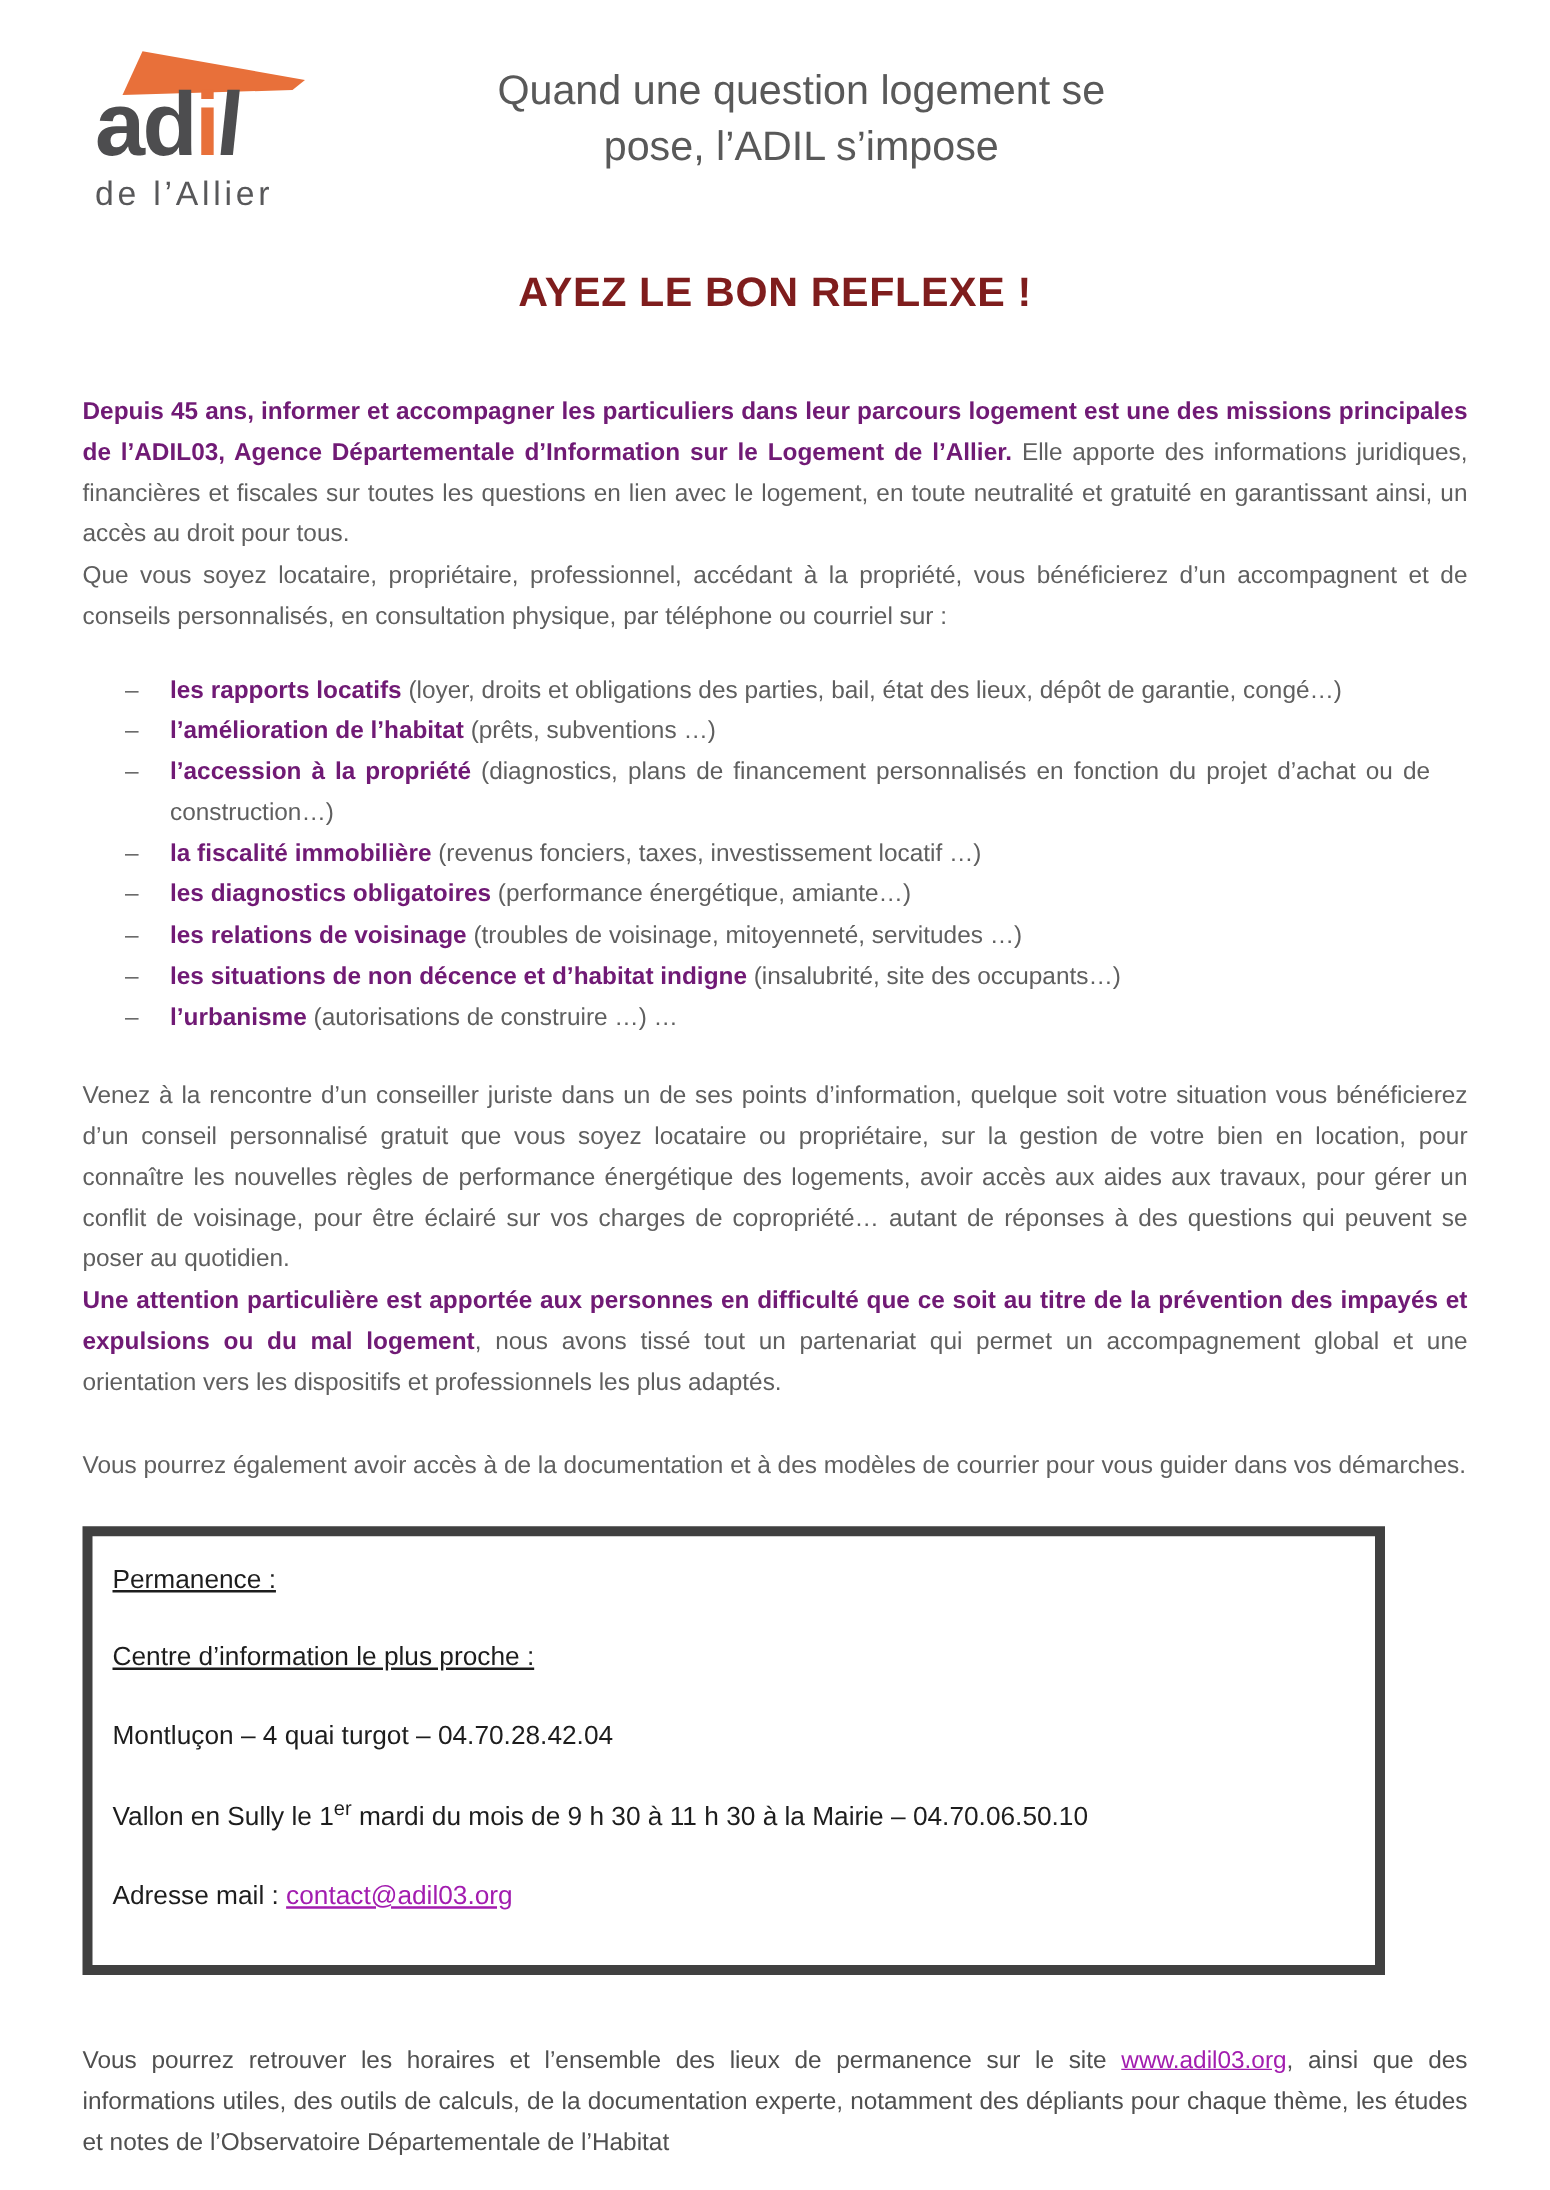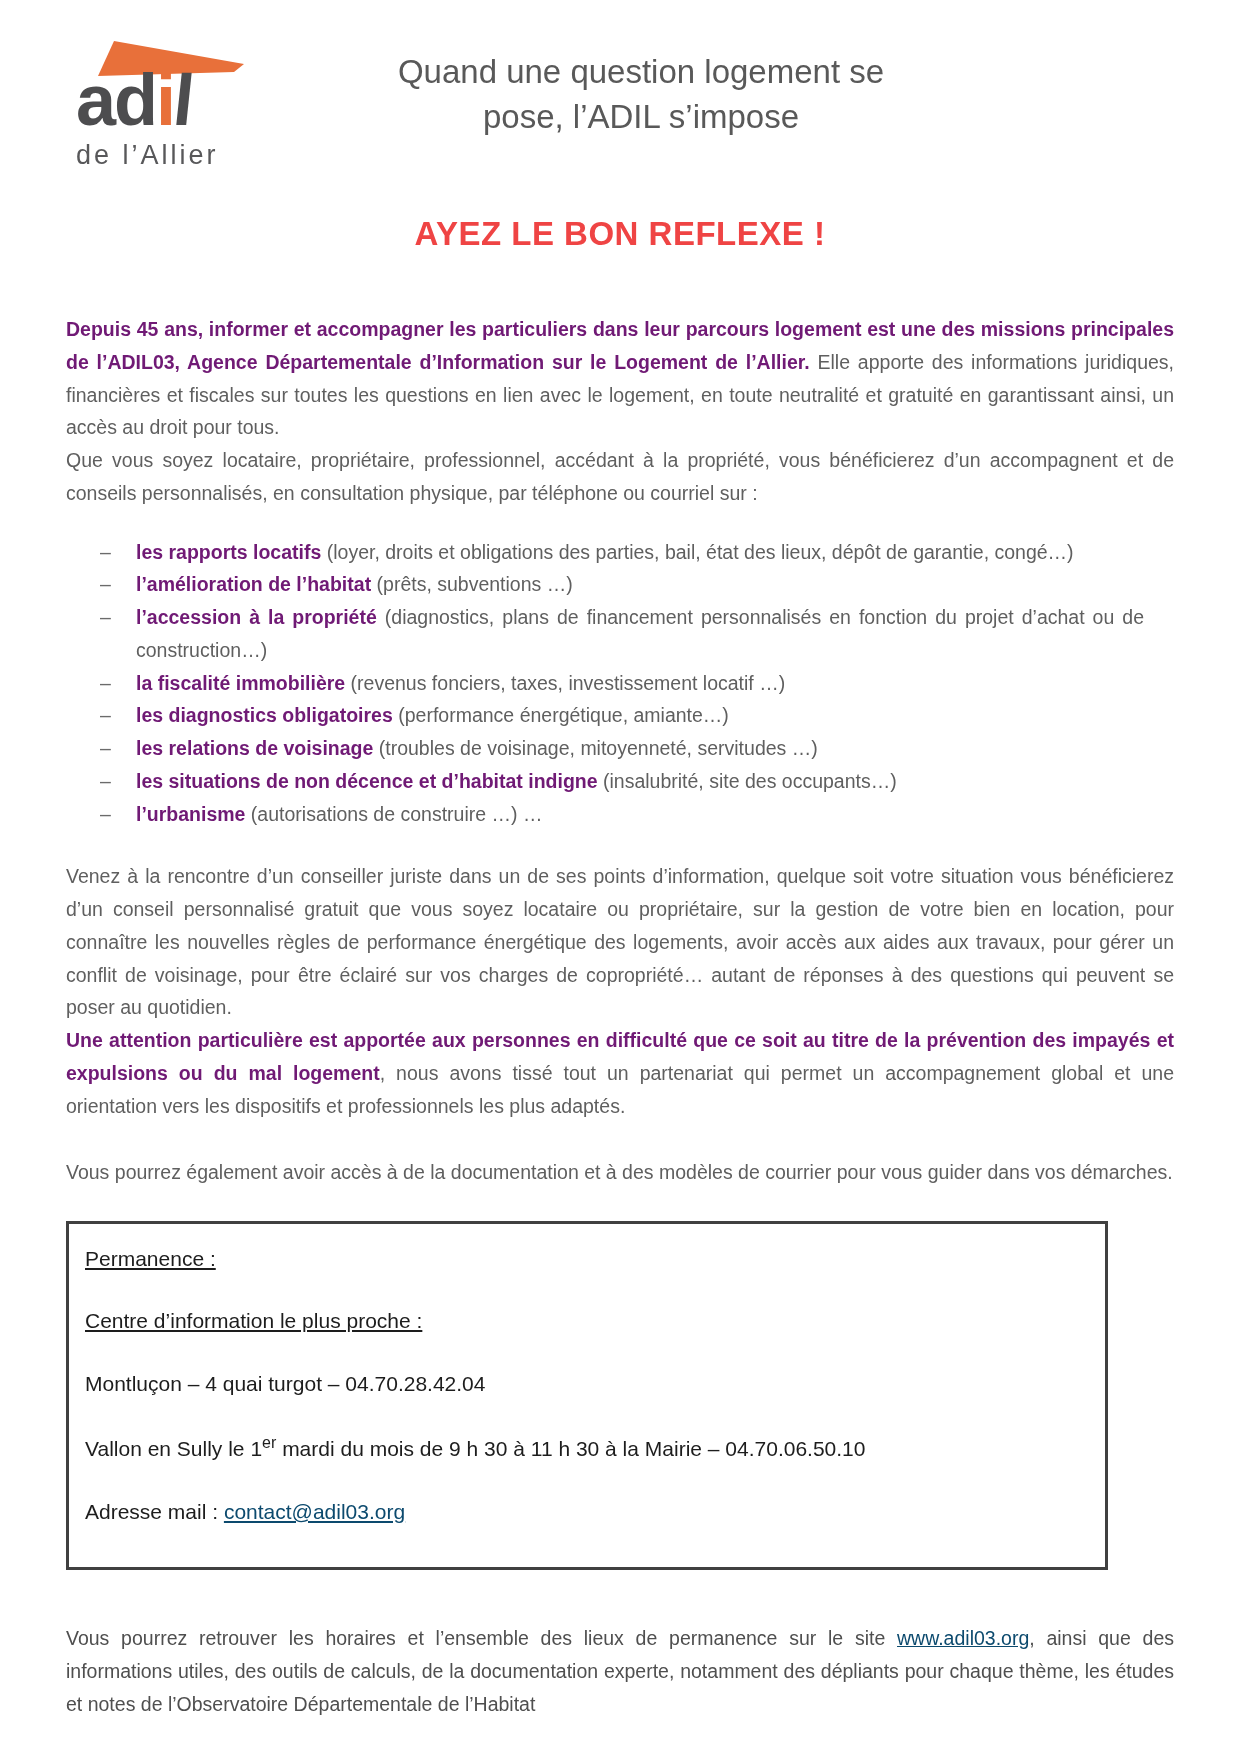--- a/index.html
+++ b/index.html
@@ -19,43 +19,43 @@
   }
   .logo-word .or { color:#e8703a; }
   .logo-word .ell { display:inline-block; transform:skewX(-6deg); }
   .logo-sub { font-size:27px; color:#58585a; letter-spacing:3px; margin-top:4px; }
   .title-block { width:770px; padding-top:12px; }
   .doc-title {
     text-align:center; font-weight:normal; font-size:33px; line-height:1.35;
     color:#595959;
   }
   .banner {
-    text-align:center; font-weight:bold; font-size:33px; color:#ef4444;
+    text-align:center; font-weight:bold; font-size:33px; color:#7f1d1d;
     margin-top:44px; letter-spacing:0.5px;
   }
   
   main { margin-top:60px; color:#5f5f5f; font-size:19.5px; line-height:1.68; }
   p.just { text-align:justify; }
   main strong { font-weight:bold; color:#701a75; }
   .topics { list-style:none; margin:26px 0 30px 0; }
   .topic { display:flex; margin:0; }
   .topic .dash { width:36px; flex:0 0 36px; margin-left:34px; color:#6b6b6b; }
   .topic .ttext { flex:1; text-align:justify; padding-right:30px; }
   .gap-lg { margin-top:28px; }
   .gap-xl { margin-top:34px; }
   
   .perm-box {
-    margin-top:32px; border:3px solid #404040; padding:20px 26px 40px 16px;
+    margin-top:32px; border:8px solid #404040; padding:20px 26px 40px 16px;
     color:#1d1d1d; font-size:21px; width:1042px;
   }
   .perm-box .line { margin-bottom:32px; line-height:1.45; }
   .u { text-decoration:underline; }
   .b { font-weight:normal; }
   .perm-box sup { font-size:16px; }
-  a.link { color:#0c4a6e; text-decoration:underline; cursor:pointer; }
+  a.link { color:#a21caf; text-decoration:underline; cursor:pointer; }
   
   .footer-p { margin-top:52px; color:#4f4f4f; }
 </style>
 </head>
 <body>
 
 <div class="page">
 
   <header class="hdr">
     <div class="logo">

